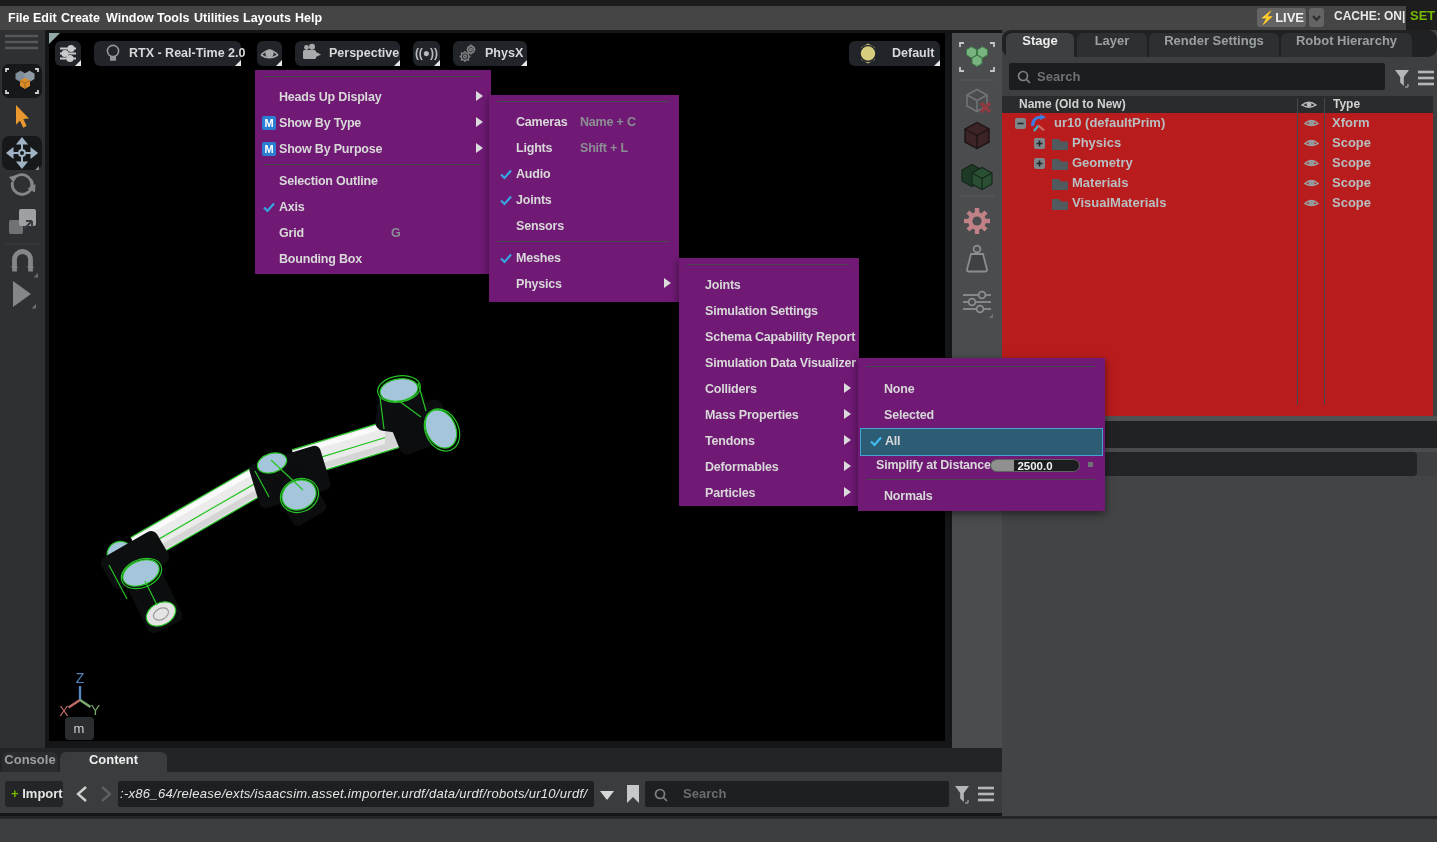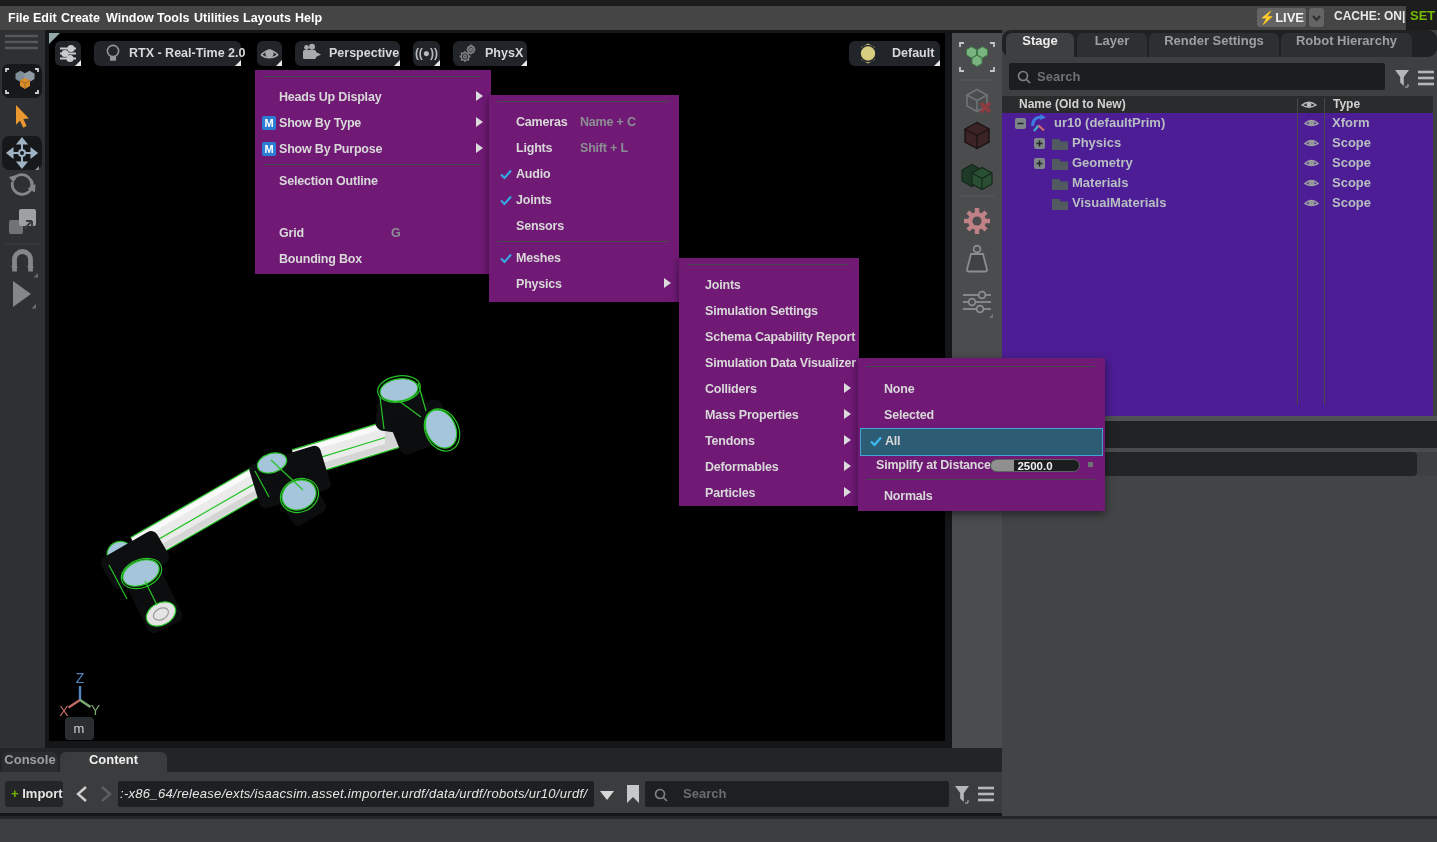--- a/index.html
+++ b/index.html
@@ -32,21 +32,21 @@
   
   #rpanel{left:1002px;top:30px;width:435px;height:786px;background:#3e3f41;}
   .tabstrip{position:absolute;background:#1f2123;}
   .tab{position:absolute;top:3px;height:24px;border-radius:6px 6px 0 0;background:#2d2f31;
     color:#9ba0a4;font-size:13px;font-weight:600;text-align:center;}
   .tab.on{background:#3e3f41;color:#ededed;}
   #stagesearch{left:1009px;top:63px;width:376px;height:27px;background:#1b1d1f;border-radius:2px;
     color:#6d7175;font-size:13px;font-weight:600;line-height:27px;}
   #stagehdr{left:1002px;top:96px;width:431px;height:17px;background:#2a2b2c;color:#d2d2d2;
     font-size:12px;font-weight:700;}
-  #stagetree{left:1002px;top:113px;width:431px;height:303px;background:#4c1d95;}
+  #stagetree{left:1002px;top:113px;width:431px;height:303px;background:#b91c1c;}
   .trow{position:absolute;left:0;width:431px;height:20px;color:#b8bfc2;font-size:13px;font-weight:600;line-height:20px;white-space:nowrap;}
   .colline{position:absolute;width:1px;background:#45474a;}
   #rdiv1{left:1002px;top:416px;width:435px;height:5px;background:#505152;}
   #lowtabs{left:1002px;top:421px;width:435px;height:27px;background:#202224;}
   #lowdiv{left:1002px;top:448px;width:435px;height:4px;background:#4a4b4d;}
   #lowsearch{left:1002px;top:452px;width:415px;height:24px;background:#222427;border-radius:0 4px 4px 0;}
   #lowbody{left:1002px;top:476px;width:435px;height:340px;background:#434445;}
   #bottabs{left:0;top:748px;width:1002px;height:24px;background:#222425;}
   #bottoolbar{left:0;top:772px;width:1002px;height:41px;background:#3b3c3d;}
   .field{position:absolute;top:9px;height:26px;background:#1d1f20;border-radius:2px;}
@@ -486,20 +486,23 @@
   </div>
   <div class="abs" id="statusbar"></div>
 
   <div class="menu" style="left:255px;top:70px;width:236px;height:204px;">
     <div class="msep" style="top:6px;"></div>
     <div class="item" style="top:14px;"><span style="margin-left:24px;">Heads Up Display</span><span class="arrow"></span></div>
     <div class="item" style="top:40px;"><span class="micon" style="left:7px;top:6px;">M</span><span style="margin-left:24px;">Show By Type</span><span class="arrow"></span></div>
     <div class="item" style="top:66px;"><span class="micon" style="left:7px;top:6px;">M</span><span style="margin-left:24px;">Show By Purpose</span><span class="arrow"></span></div>
     <div class="msep" style="top:94px;"></div>
     <div class="item" style="top:98px;"><span style="margin-left:24px;">Selection Outline</span></div>
+    <div class="item" style="top:124px;"><svg class="chk" style="left:7px;top:6px;" width="14" height="14">
+          <path d="M2,7.5 l3.5,3.5 L12,3.5" stroke="#35a7e0" stroke-width="2.2" fill="none"></path>
+        </svg><span style="margin-left:24px;">Axis</span></div>
     <div class="item" style="top:150px;"><span style="margin-left:24px;">Grid</span><span class="sc" style="left:136px;">G</span></div>
     <div class="item" style="top:176px;"><span style="margin-left:24px;">Bounding Box</span></div>
   </div>
 
   <div class="menu" style="left:489px;top:95px;width:190px;height:207px;">
     <div class="msep" style="top:6px;"></div>
     <div class="item" style="top:14px;"><span style="margin-left:27px;">Cameras</span><span class="sc" style="left:91px;">Name + C</span></div>
     <div class="item" style="top:40px;"><span style="margin-left:27px;">Lights</span><span class="sc" style="left:91px;">Shift + L</span></div>
     <div class="item" style="top:66px;"><svg class="chk" style="left:10px;top:6px;" width="14" height="14">
           <path d="M2,7.5 l3.5,3.5 L12,3.5" stroke="#35a7e0" stroke-width="2.2" fill="none"></path>

